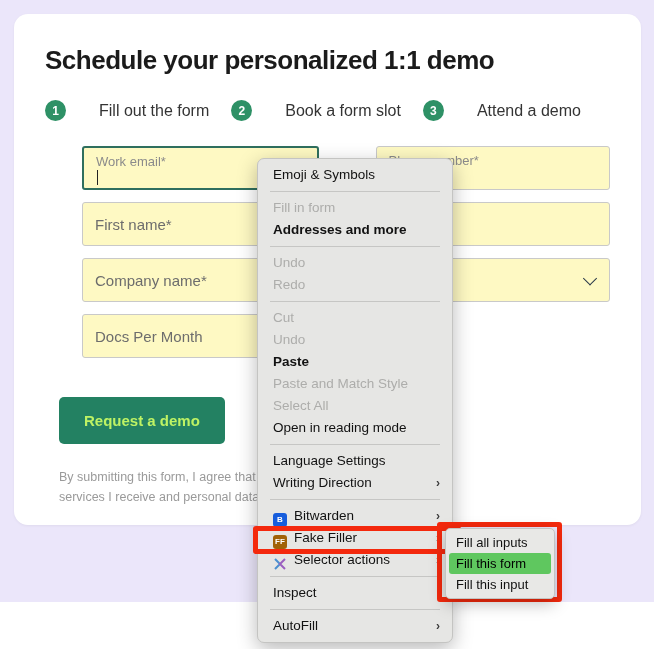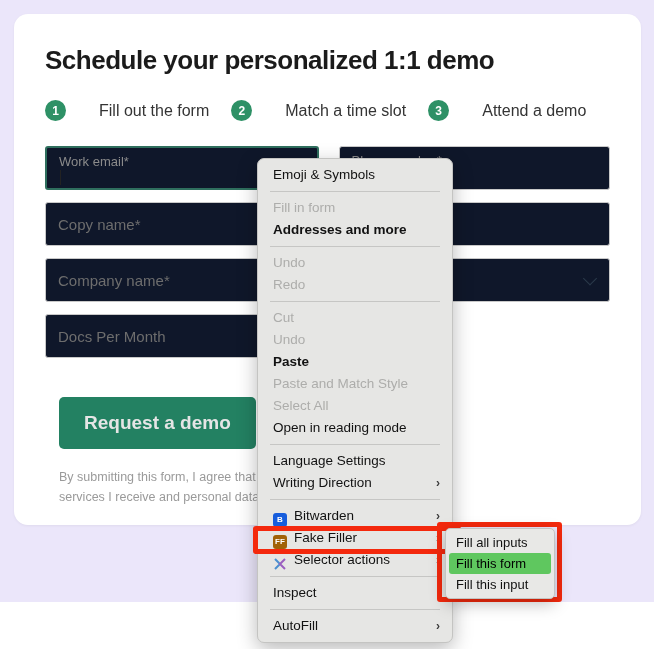--- a/index.html
+++ b/index.html
@@ -46,22 +46,22 @@
     margin-right: 9px;
   }
   .step-label { font-size: 16px; color: #343434; white-space: nowrap; margin-left: 24px; }
 
   
   .fields { position: absolute; left: 31px; top: 132px; width: 565px; }
   .row { display: flex; gap: 20px; margin-bottom: 12px; }
   .field {
     flex: 1; height: 44px;
     border: 1px solid #c9c9c9; border-radius: 3px;
-    background: #0f172a; position: relative;
-    display: flex; align-items: center;
+    background: #fef9c3; position: relative;
+    display: flex; align-items: center; margin-left: 37px;
   }
   .field.focused { border: 2px solid #2f6f5e; }
   .field .ph {
     position: absolute; left: 12px; top: 6px;
     font-size: 13px; color: #8b8b8b;
   }
   .field .ph.centered {
     position: static; margin-left: 12px; font-size: 15px; color: #6d6d6d;
   }
   .field .caret {
@@ -71,22 +71,22 @@
   .field .chevron {
     position: absolute; right: 14px; top: 50%;
     transform: translateY(-50%);
     width: 10px; height: 10px;
     border-right: 1.6px solid #2b3a4a; border-bottom: 1.6px solid #2b3a4a;
     transform: translateY(-65%) rotate(45deg);
   }
 
   .cta {
     position: absolute; left: 45px; top: 383px;
-    background: #238162; color: #e5e5e5;
-    font-size: 19px; font-weight: 700;
+    background: #238162; color: #bef264;
+    font-size: 15px; font-weight: 700;
     padding: 15px 25px; border: none; border-radius: 5px;
     cursor: pointer;
   }
 
   .legal {
     position: absolute; left: 45px; top: 453px;
     width: 565px;
     font-size: 12.5px; line-height: 20px; color: #9a9a9a;
   }
   .legal a { color: #2e9166; text-decoration: none; }
@@ -172,21 +172,21 @@
 
     <div class="page-title">Schedule your personalized 1:1 demo</div>
 
     <div class="steps">
       <div class="step">
         <div class="step-badge">1</div>
         <div class="step-label">Fill out the form</div>
       </div>
       <div class="step">
         <div class="step-badge">2</div>
-        <div class="step-label">Match a time slot</div>
+        <div class="step-label">Book a form slot</div>
       </div>
       <div class="step">
         <div class="step-badge">3</div>
         <div class="step-label">Attend a demo</div>
       </div>
     </div>
 
     <div class="fields">
 
       <div class="row">
@@ -194,21 +194,21 @@
           <span class="ph">Work email*</span>
           <span class="caret"></span>
         </div>
         <div class="field">
           <span class="ph">Phone number*</span>
         </div>
       </div>
 
       <div class="row">
         <div class="field">
-          <span class="ph centered">Copy name*</span>
+          <span class="ph centered">First name*</span>
         </div>
         <div class="field">
           <span class="ph centered"></span>
         </div>
       </div>
 
       <div class="row">
         <div class="field">
           <span class="ph centered">Company name*</span>
         </div>

